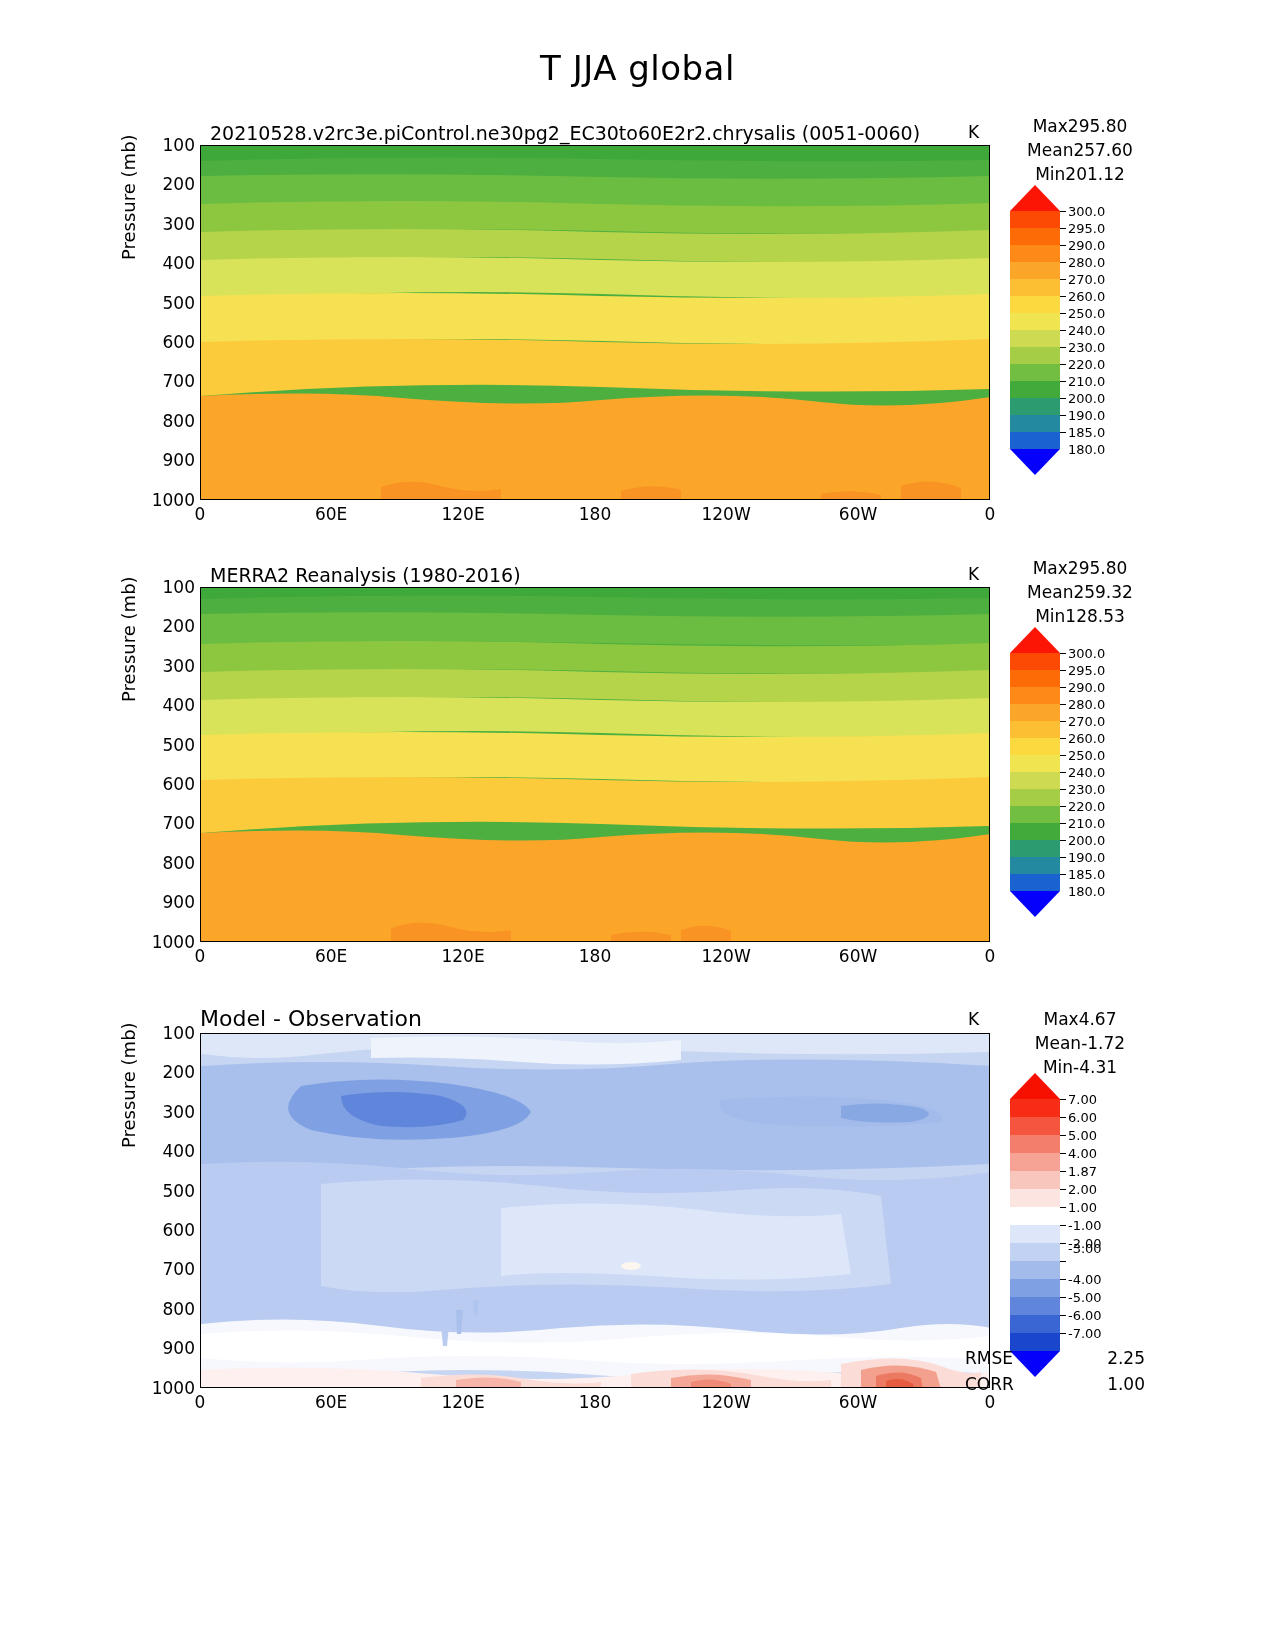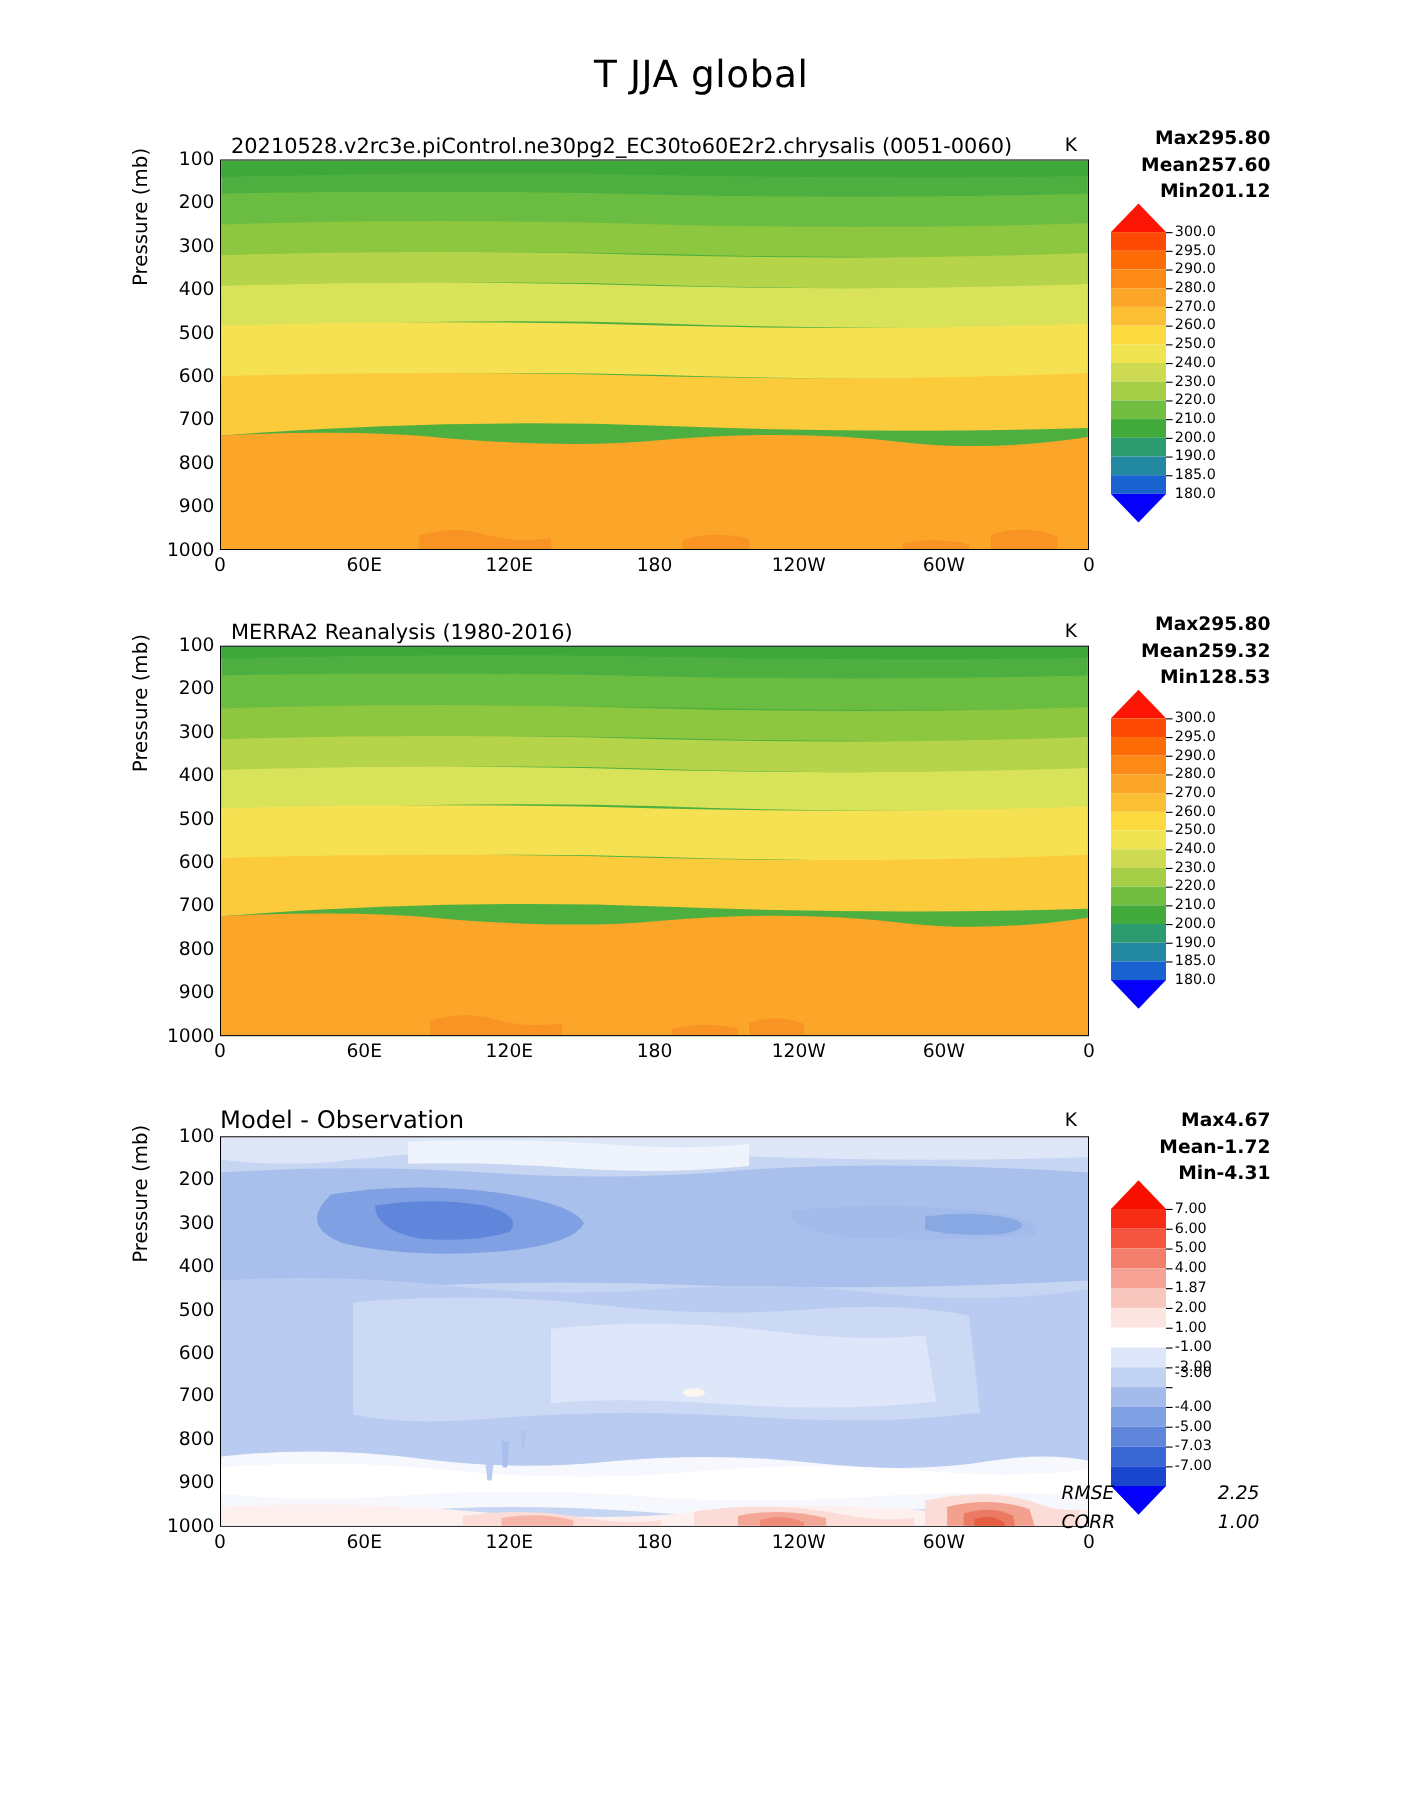--- a/index.html
+++ b/index.html
@@ -50,21 +50,21 @@
   .units.p3 { top: 6px; }
 
   .stats {
     position: absolute;
     left: 1005px;
     top: 4px;
     font-size: 17px;
     line-height: 24px;
     width: 150px;
   }
-  .stats .row { display: flex; justify-content: flex-end; font-weight: bold; }
+  .stats .row { display: flex; justify-content: center; }
   .stats .lbl { text-align: left; }
   .stats .val { text-align: right; }
 
   .plot-area {
     position: absolute;
     left: 200px;
     top: 35px;
     width: 790px;
     height: 355px;
     border: 1px solid #000;
@@ -163,21 +163,21 @@
   .cbar-labels { position: absolute; left: 0; top: 0; width: 140px; height: 100%; }
 
   .rmse-block {
     position: absolute;
     left: 965px;
     top: 1345px;
     font-size: 17px;
     line-height: 26px;
     width: 180px;
   }
-  .rmse-block .row { display: flex; justify-content: space-between; font-style: italic; }
+  .rmse-block .row { display: flex; justify-content: space-between; }
 </style>
 </head>
 <body>
 
 <div class="page-title">T JJA global</div>
 
 <div class="panel panel-1">
   <div class="subtitle left">20210528.v2rc3e.piControl.ne30pg2_EC30to60E2r2.chrysalis (0051-0060)</div>
   <div class="units">K</div>
 
@@ -577,21 +577,21 @@
       <div class="cbar-label" style="top:62px">5.00</div>
       <div class="cbar-label" style="top:80px">4.00</div>
       <div class="cbar-label" style="top:98px">1.87</div>
       <div class="cbar-label" style="top:116px">2.00</div>
       <div class="cbar-label" style="top:134px">1.00</div>
       <div class="cbar-label" style="top:152px">-1.00</div>
       <div class="cbar-label" style="top:170px">-2.00</div>
       <div class="cbar-label" style="top:175px">-3.00</div>
       <div class="cbar-label" style="top:206px">-4.00</div>
       <div class="cbar-label" style="top:224px">-5.00</div>
-      <div class="cbar-label" style="top:242px">-7.03</div>
+      <div class="cbar-label" style="top:242px">-6.00</div>
       <div class="cbar-label" style="top:260px">-7.00</div>
     </div>
   </div>
 </div>
 
 <div class="rmse-block">
   <div class="row">
       <span>RMSE</span>
       <span>2.25</span>
     </div>

